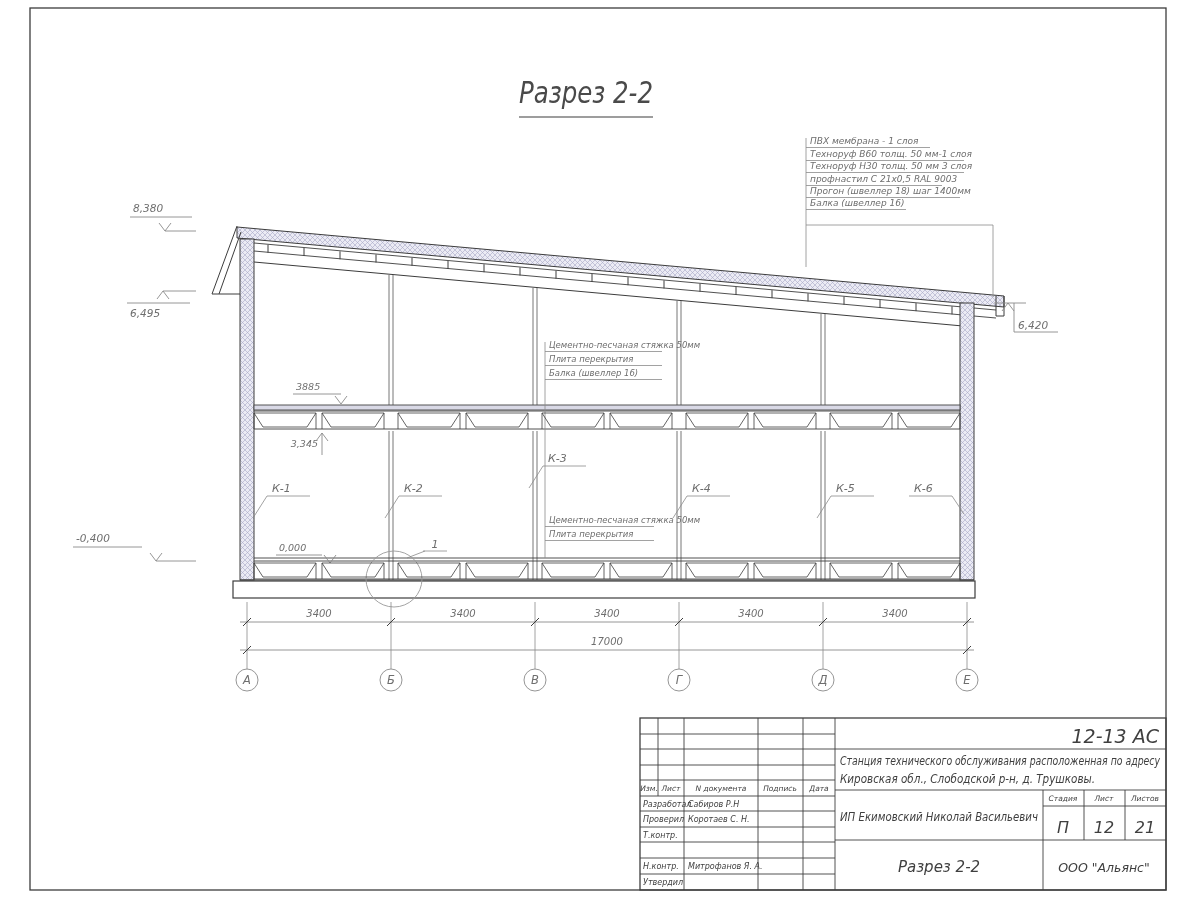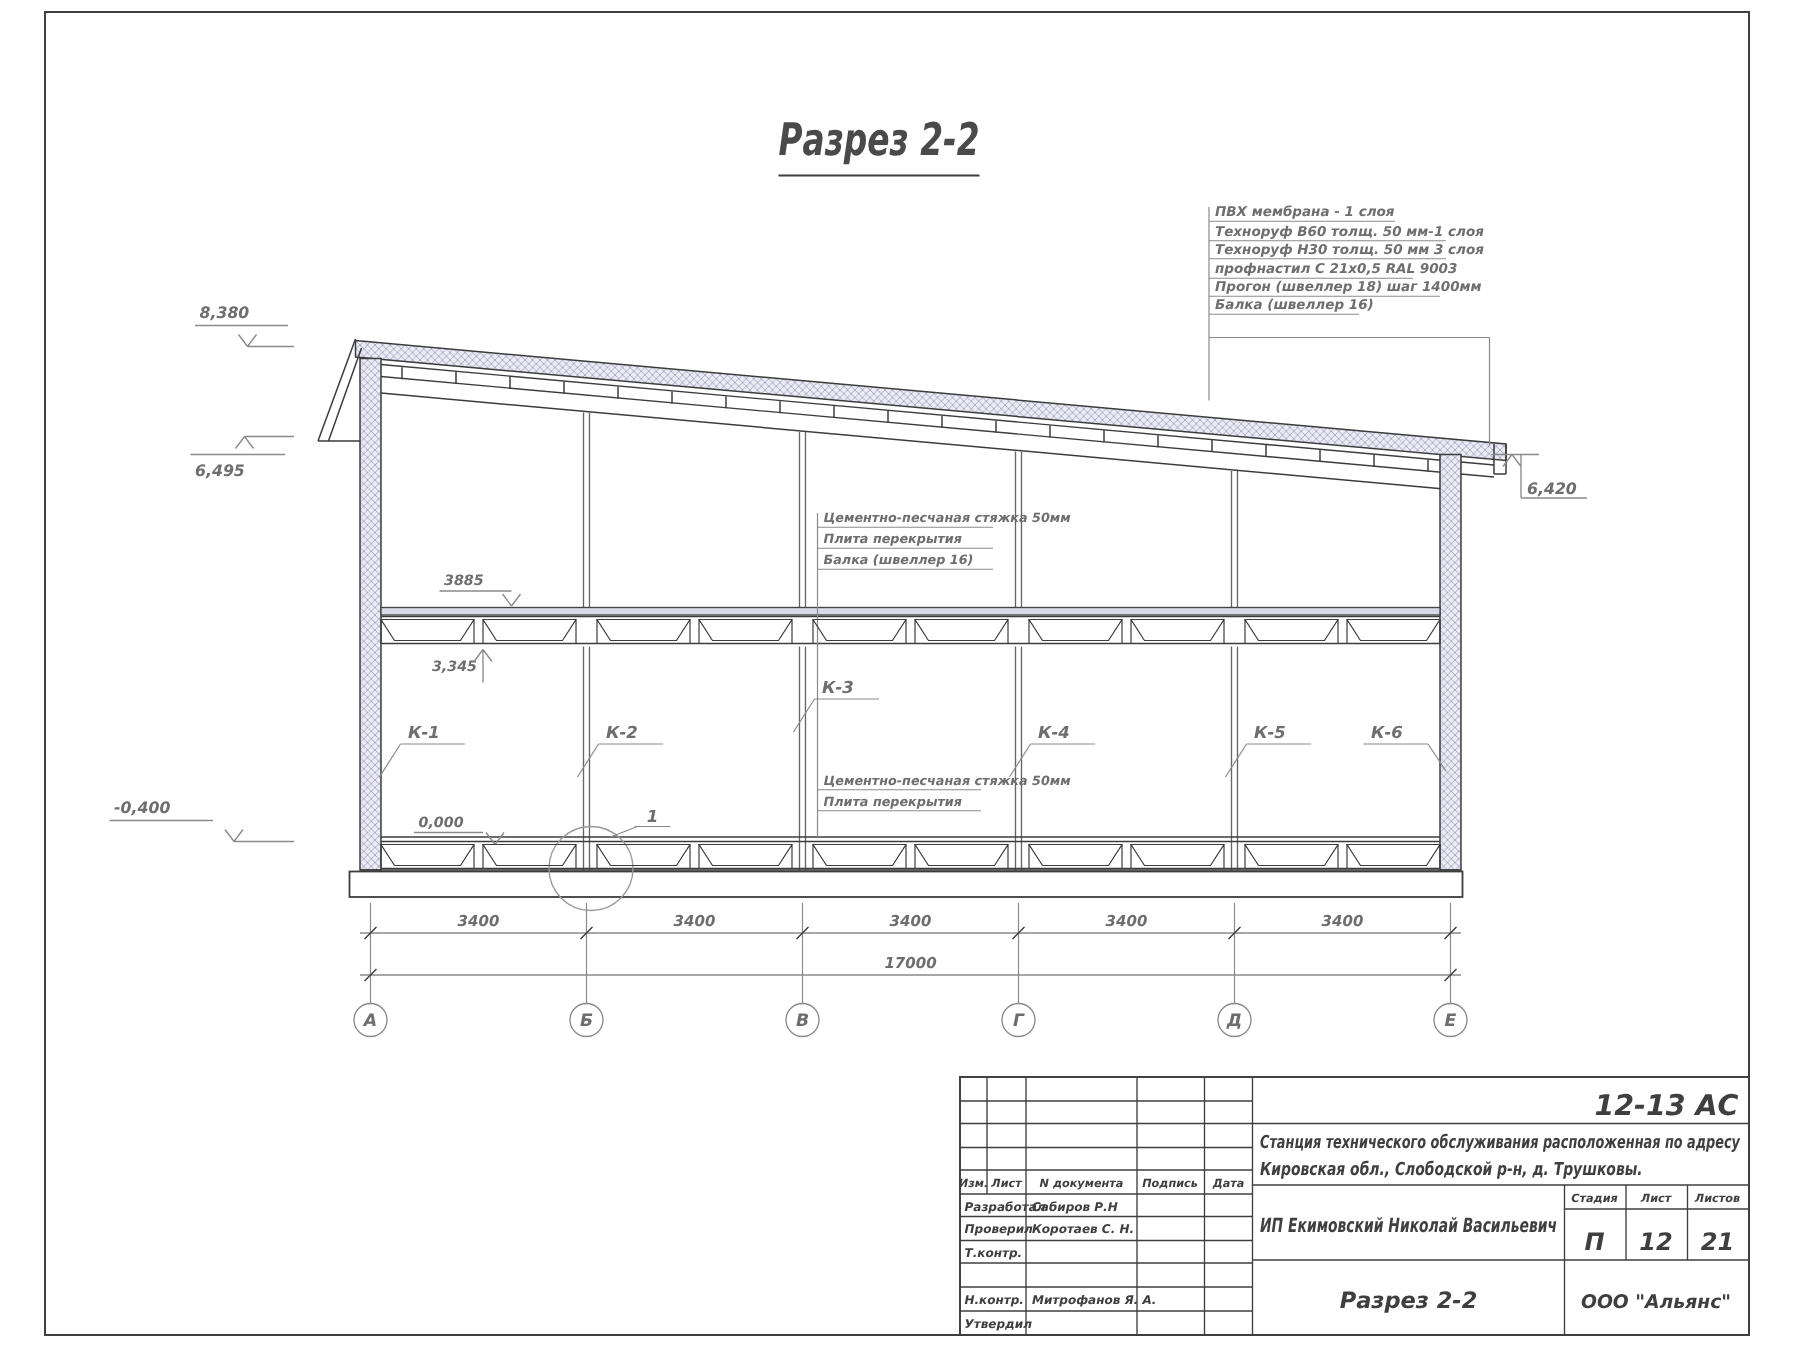--- a/index.html
+++ b/index.html
@@ -1,16 +1,16 @@
 <!DOCTYPE html>
 <html><head>
 <meta charset="utf-8">
 <style>
   html,body{margin:0;padding:0;background:#ffffff;}
-  .page{width:1200px;height:900px;background:#eab308;position:relative;overflow:hidden;font-weight:bold;}
+  .page{width:1200px;height:900px;background:#eab308;position:relative;overflow:hidden;}
   svg{display:block;}
   text{font-family:"DejaVu Sans","Liberation Sans",sans-serif;}
   .ann{font-style:italic;fill:#6e6e6e;}
   .stamp{font-style:italic;fill:#3f3f3f;}
   .ttl{font-style:italic;fill:#4a4a4a;}
   .ln{stroke:#3c3c3c;}
   .lngray{stroke:#8a8a8a;}
 </style>
 </head>
 <body>

